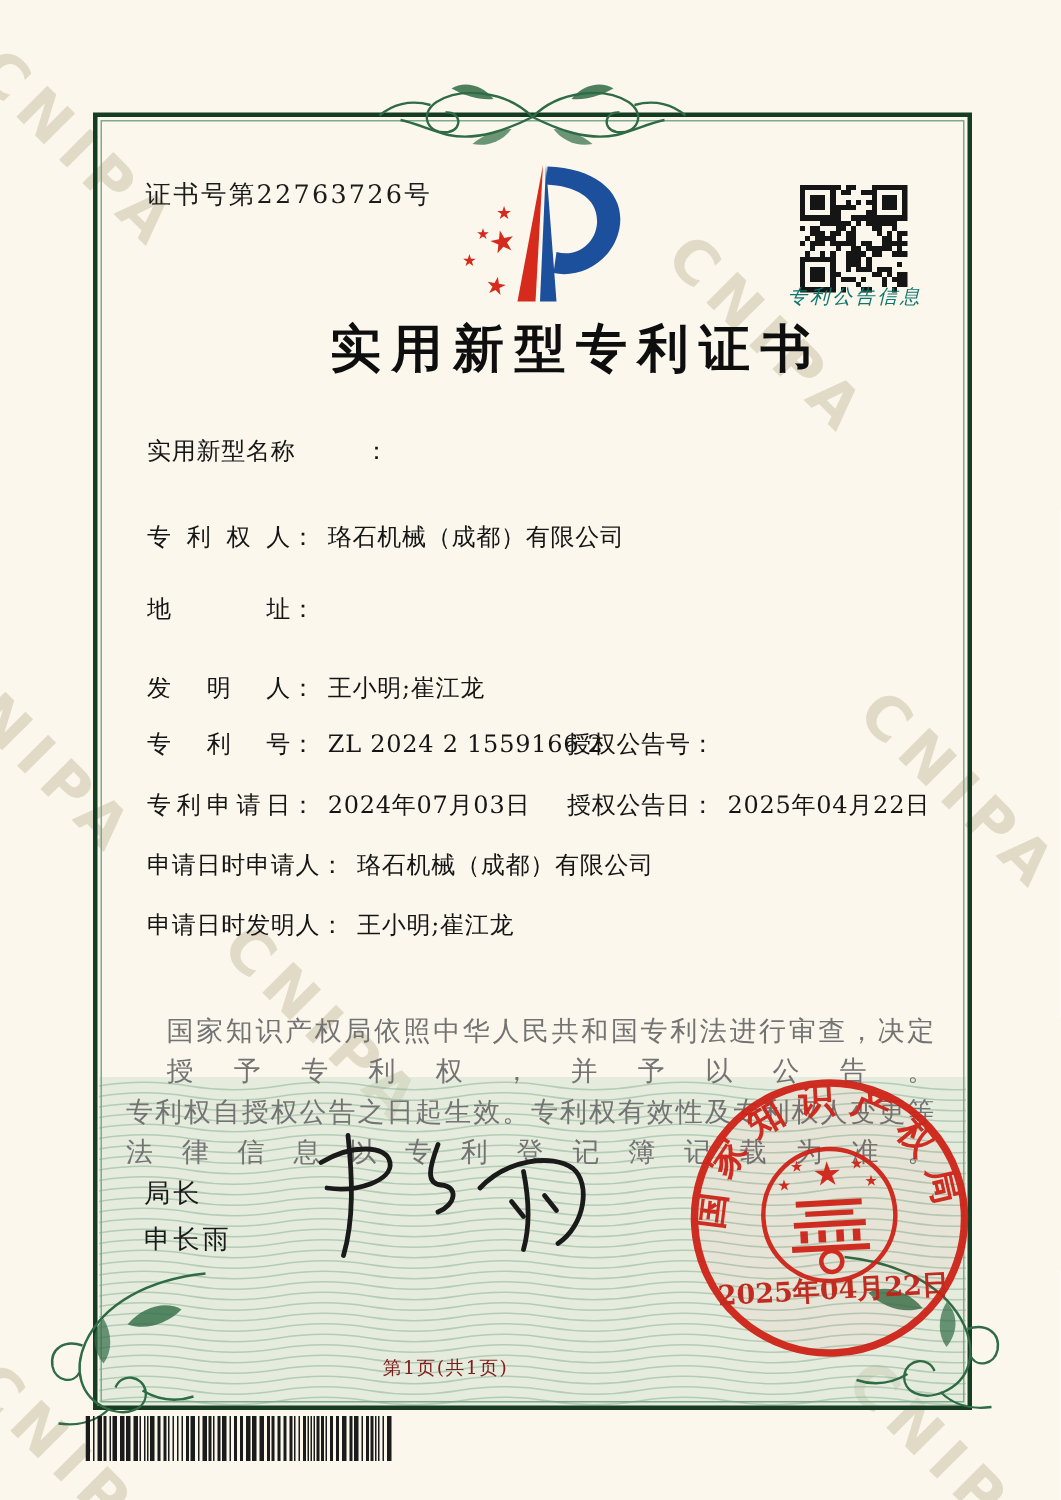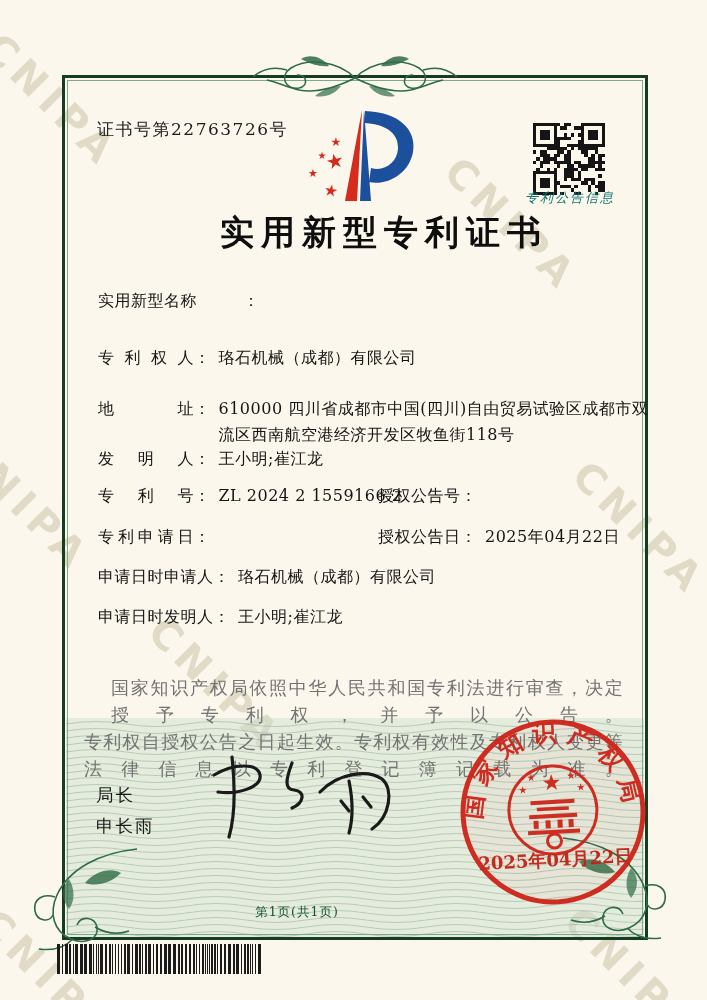--- a/index.html
+++ b/index.html
@@ -29,21 +29,21 @@
   .row .gap{margin-left:46px;}
   .row .wrapval{white-space:normal;width:432px;line-height:26px;}
   .statement{position:absolute;left:84px;top:674px;width:540px;font-size:18px;
              line-height:27px;letter-spacing:1.2px;color:#737373;
              text-align:justify;text-align-last:justify;}
   .statement .l1{padding-left:27px;box-sizing:border-box;}
   .signer{position:absolute;left:96px;font-size:17.5px;letter-spacing:2px;color:#1a1a1a;}
   .sig{position:absolute;left:200px;top:745px;z-index:5;}
   .seal{position:absolute;left:455px;top:714px;z-index:6;transform:rotate(-3deg);opacity:.95;}
   .footer{position:absolute;left:62px;top:904px;width:470px;text-align:center;
-          font-size:12.5px;letter-spacing:1px;color:#14532d;z-index:5;}
+          font-size:12.5px;letter-spacing:1px;color:#7f1d1d;z-index:5;}
   .barcode{position:absolute;left:57px;top:944px;z-index:5;}
 </style>
 </head>
 <body>
 
 <div class="page">
 
   <div id="wm-layer">
       <span class="wm" style="left: 8px; top: 24px;">CNIPA</span>
       <span class="wm" style="left: 468px; top: 148px;">CNIPA</span>
@@ -385,39 +385,39 @@
       <span class="gap">：</span>
     </div>
     <div class="row" style="top:348px">
       <span class="lbl j">专利权人</span>
       <span>：</span>
       <span class="val">珞石机械（成都）有限公司</span>
     </div>
     <div class="row" style="top:396px">
       <span class="lbl j">地址</span>
       <span>：</span>
-      <span class="val wrapval">610000 四川省成都市中国(四川)自由贸易试验区成都市双流区西南航空港经济开发区牧鱼街118号</span>
     </div>
     <div class="row" style="top:449px">
       <span class="lbl j">发明人</span>
       <span>：</span>
       <span class="val">王小明;崔江龙</span>
     </div>
     <div class="row" style="top:486px">
       <span class="lbl j">专利号</span>
       <span>：</span>
       <span class="val">ZL 2024 2 1559166.2</span>
     </div>
     <div class="row" style="top:486px;left:378px">
       <span class="lbl">授权公告号</span>
       <span>：</span>
     </div>
     <div class="row" style="top:527px">
       <span class="lbl j">专利申请日</span>
       <span>：</span>
+      <span class="val">2024年07月03日</span>
     </div>
     <div class="row" style="top:527px;left:378px">
       <span class="lbl">授权公告日</span>
       <span>：</span>
       <span class="val">2025年04月22日</span>
     </div>
     <div class="row" style="top:567px">
       <span class="lbl">申请日时申请人</span>
       <span>：</span>
       <span class="val">珞石机械（成都）有限公司</span>

